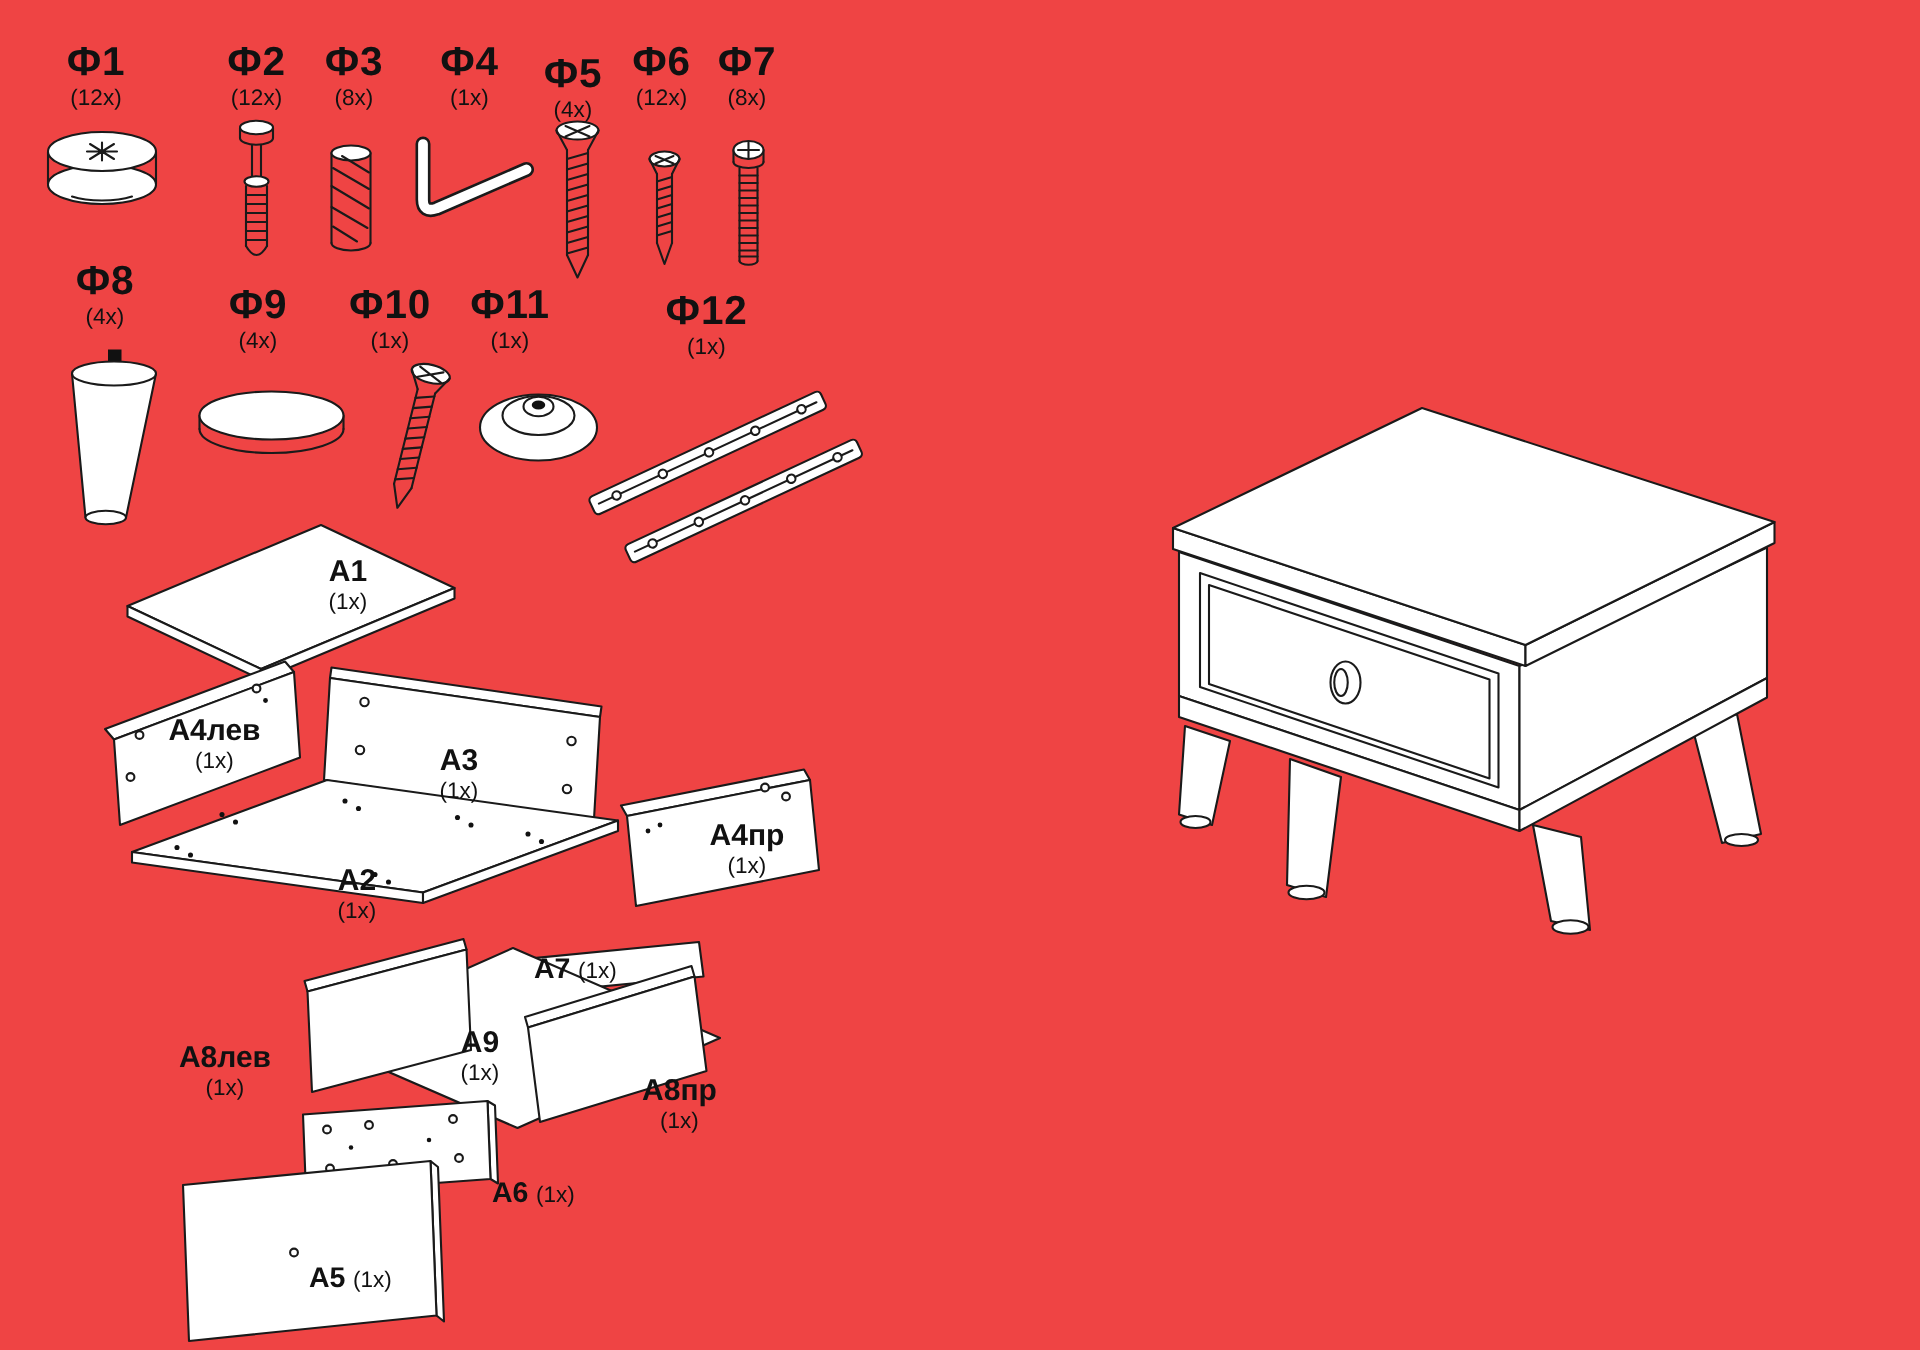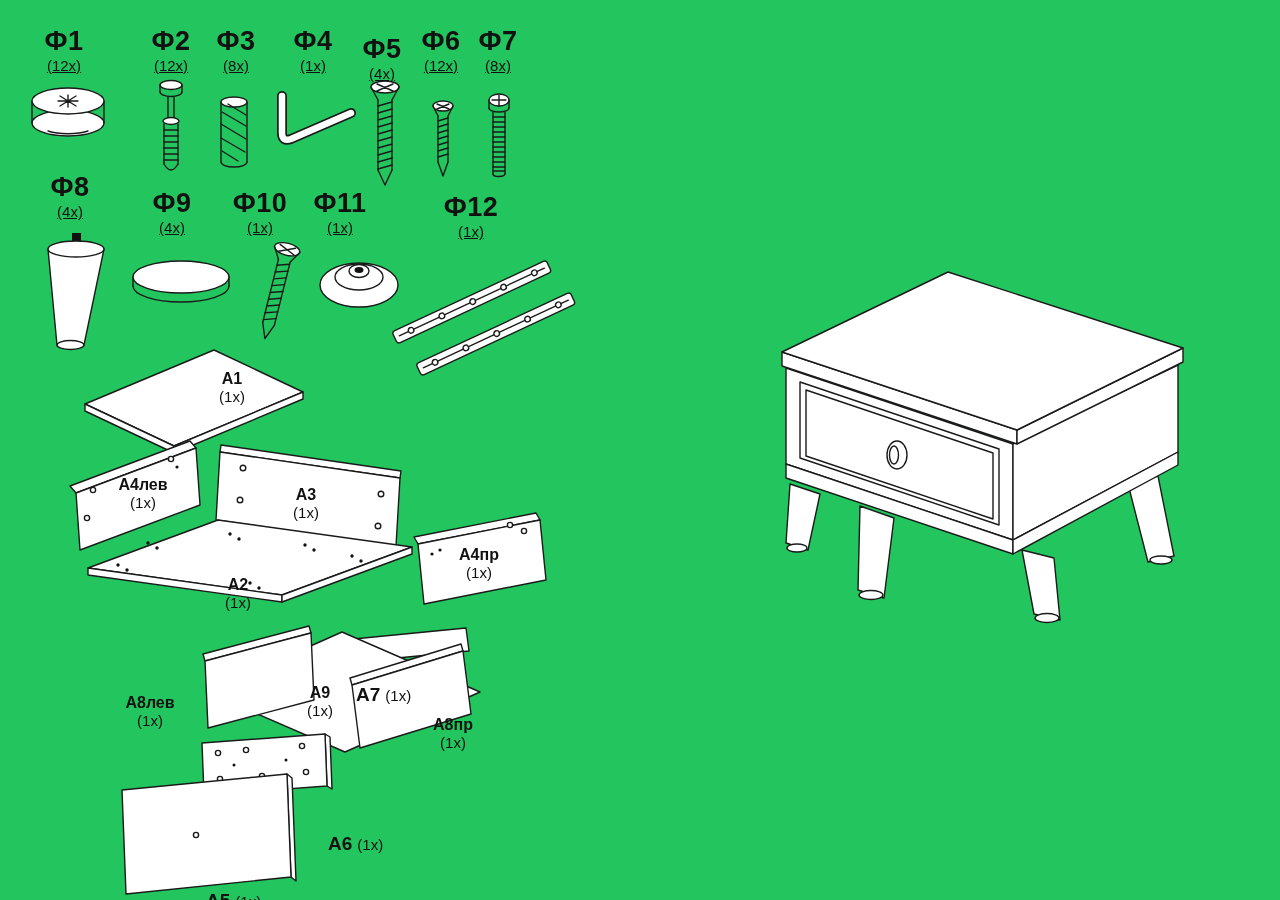--- a/index.html
+++ b/index.html
@@ -1,25 +1,25 @@
 <!DOCTYPE html>
 <html><head>
 <meta charset="utf-8">
 <style>
   html,body{margin:0;padding:0;background:#fff;}
-  #sheet{position:relative;width:1280px;height:900px;background:#22c55e;overflow:hidden;
+  #sheet{position:relative;width:1280px;height:900px;background:#ef4444;overflow:hidden;
          font-family:"Liberation Sans",sans-serif;color:#111;}
   #art{position:absolute;left:0;top:0;}
   .lbl{position:absolute;text-align:center;transform:translateX(-50%);line-height:1.15;white-space:nowrap;}
   .lbl .id{font-weight:700;}
   .hw .id{font-size:27px;letter-spacing:.5px;}
-  .hw .qty{font-size:15px;text-decoration:underline;}
-  .panel .id{font-size:16px;}
+  .hw .qty{font-size:15px;}
+  .panel .id{font-size:20px;}
   .panel .qty{font-size:15px;}
-  .inline-lbl{position:absolute;white-space:nowrap;line-height:1;margin-top:48px;}
+  .inline-lbl{position:absolute;white-space:nowrap;line-height:1;}
   .inline-lbl .id{font-weight:700;font-size:19px;}
   .inline-lbl .qty{font-weight:400;font-size:15px;margin-left:5px;}
 </style>
 </head>
 <body>
 
 <div id="sheet">
 
 <svg id="art" width="1280" height="900" viewBox="0 0 1280 900">
   <g stroke="#1a1a1a" stroke-width="1.4" fill="none" stroke-linecap="round" stroke-linejoin="round">
@@ -301,29 +301,29 @@
     </div>
 
 <div class="lbl panel" style="left:232px;top:370px">
       <div class="id">A1</div>
       <div class="qty">(1x)</div>
     </div>
 <div class="lbl panel" style="left:143px;top:476px">
       <div class="id">A4лев</div>
       <div class="qty">(1x)</div>
     </div>
-<div class="lbl panel" style="left:306px;top:486px">
+<div class="lbl panel" style="left:306px;top:496px">
       <div class="id">A3</div>
       <div class="qty">(1x)</div>
     </div>
 <div class="lbl panel" style="left:238px;top:576px">
       <div class="id">A2</div>
       <div class="qty">(1x)</div>
     </div>
-<div class="lbl panel" style="left:479px;top:546px">
+<div class="lbl panel" style="left:498px;top:546px">
       <div class="id">A4пр</div>
       <div class="qty">(1x)</div>
     </div>
 <div class="lbl panel" style="left:150px;top:694px">
       <div class="id">A8лев</div>
       <div class="qty">(1x)</div>
     </div>
 <div class="lbl panel" style="left:320px;top:684px">
       <div class="id">A9</div>
       <div class="qty">(1x)</div>

